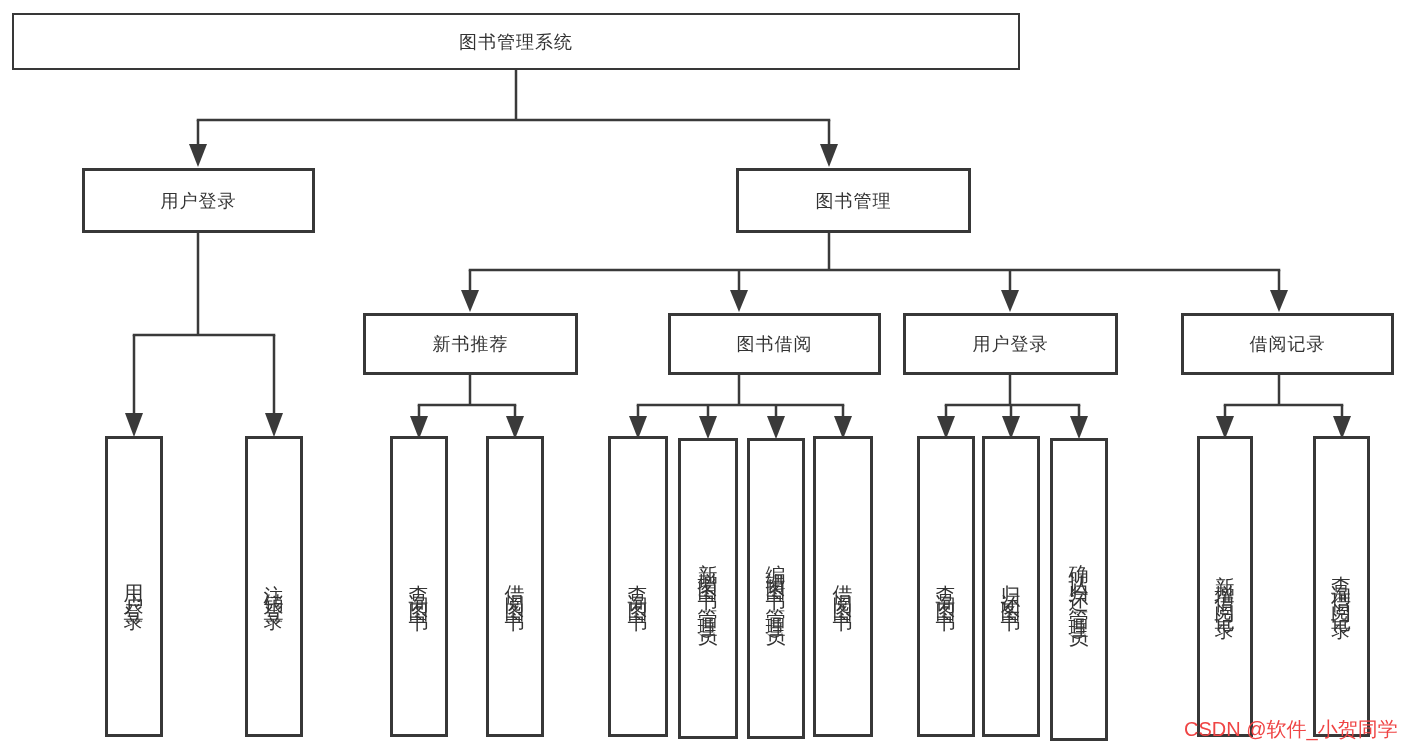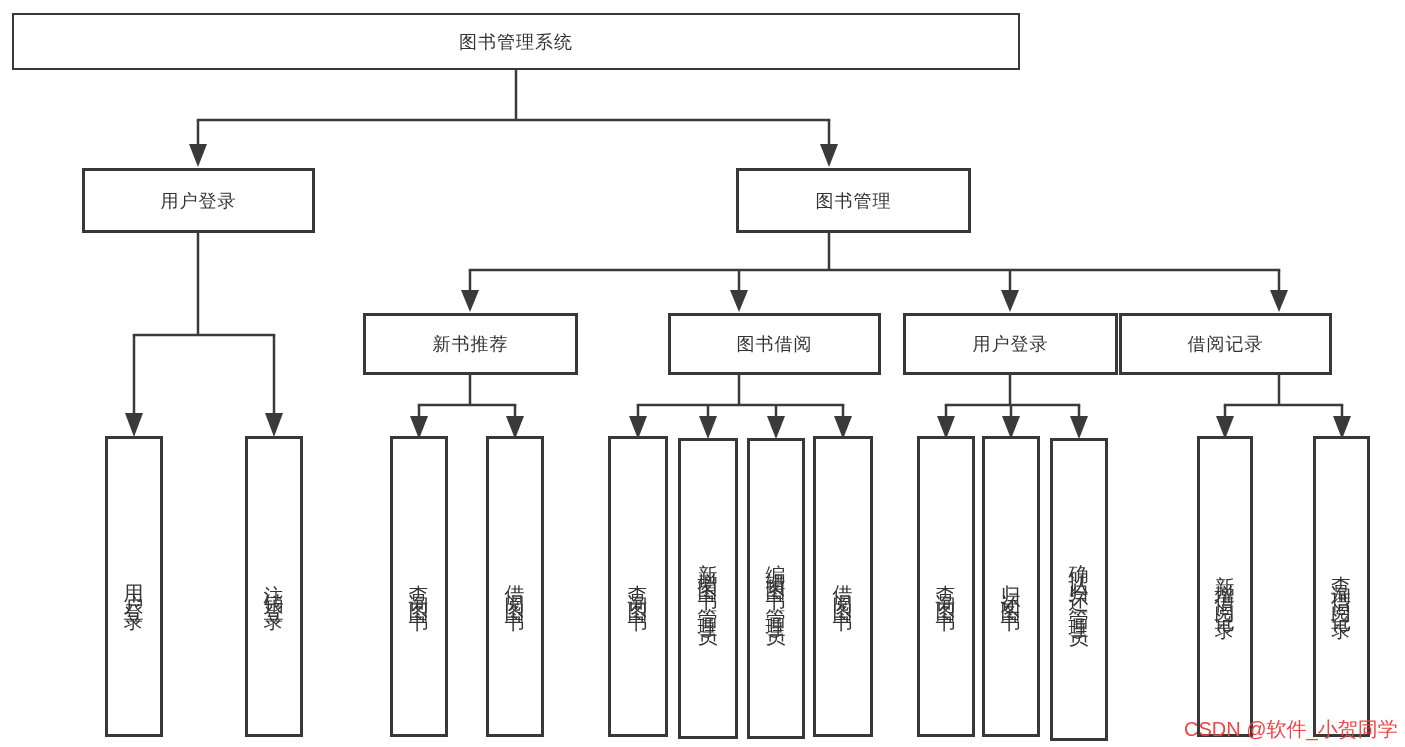--- a/index.html
+++ b/index.html
@@ -132,21 +132,21 @@
 
   <div class="node h-node" style="left:363px; top:313px; width:215px; height:62px;">
     <span>新书推荐</span>
   </div>
   <div class="node h-node" style="left:633px; top:313px; width:213px; height:62px;margin-left:35px;">
     <span>图书借阅</span>
   </div>
   <div class="node h-node" style="left:903px; top:313px; width:215px; height:62px;">
     <span>用户登录</span>
   </div>
-  <div class="node h-node" style="left:1119px; top:313px; width:213px; height:62px;">
+  <div class="node h-node" style="left:1181px; top:313px; width:213px; height:62px;">
     <span>借阅记录</span>
   </div>
 
   <div class="node v-node" style="left:105px; top:436px; width:58px; height:301px;">
     <span class="vtext">用户登录</span>
   </div>
   <div class="node v-node" style="left:245px; top:436px; width:58px; height:301px;">
     <span class="vtext">注销登录</span>
   </div>
 

